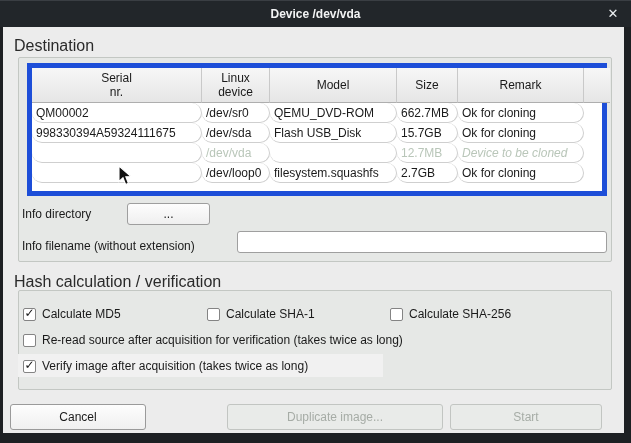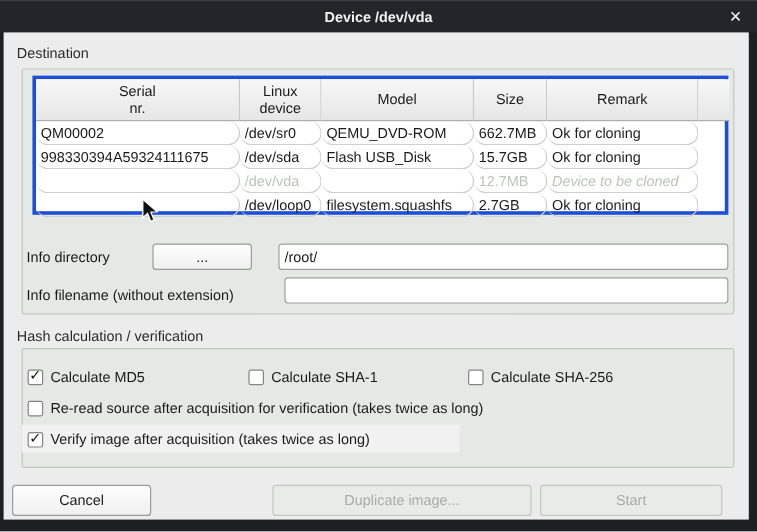--- a/index.html
+++ b/index.html
@@ -9,26 +9,26 @@
   .window { position:relative; width:631px; height:443px; background:#1d2023; }
   .titlebar { position:absolute; left:0; top:0; width:631px; height:27px;
               background:#22262a; border-top:1px solid #3a3e43; }
   .titlebar .title { position:absolute; left:0; right:0; top:6px; text-align:center;
                      color:#f2f3f4; font-weight:bold; font-size:12px; }
   .close-btn { position:absolute; right:10px; top:5px; color:#eceff1; font-size:13px;
                font-weight:bold; width:16px; height:16px; text-align:center; cursor:default; }
 
   .content { position:absolute; left:3px; top:27px; width:621px; height:406px; background:#ececec; }
 
-  .section-label { position:absolute; font-size:12px; color:#2a2a2a; }
+  .section-label { position:absolute; font-size:16px; color:#2a2a2a; }
   .groupbox { position:absolute; background:#e6e8e6; border:1px solid #c3c7c3; border-radius:2px; }
 
   
-  .tbl { position:absolute; left:24px; top:36px; width:580px; height:116px;
-         background:#ffffff; border:3px solid #1d4ed8; }
+  .tbl { position:absolute; left:24px; top:36px; width:580px; height:133px;
+         background:#ffffff; border:5px solid #1d4ed8; }
   .tgrid { display:grid; width:578px; height:131px;
            grid-template-columns:170px 68px 127px 61px 126px 1fr;
            grid-template-rows:35px 20px 20px 20px 20px 1fr; }
   .th { background:linear-gradient(180deg,#f7f7f7,#e6e6e6); border-right:1px solid #c9c9c9;
         border-bottom:1px solid #aeaeae; display:flex; align-items:center; justify-content:center;
         text-align:center; white-space:pre-line; line-height:14px; }
   .th.last { border-right:none; }
   .td { border-right:1px solid #cfcfcf; border-bottom:1px solid #cfcfcf;
         padding-left:4px; display:flex; align-items:center; white-space:nowrap; overflow:hidden;border-radius:10px; }
   .td.fill { border:none; }
@@ -109,21 +109,20 @@
         <div class="td" style="grid-row:5">2.7GB</div>
         <div class="td" style="grid-row:5">Ok for cloning</div>
         <div class="td fill" style="grid-row:5"></div>
 
         <div class="tfill" style="grid-row:6; grid-column:1 / 7;"></div>
       </div>
     </div>
 
     <div class="inline-label" style="left:19px; top:176px;">Info directory</div>
     <div class="btn" style="left:124px; top:176px; width:83px;">...</div>
-    <input class="field" style="left: 229px; top: 176px;" value="/root/">
 
     <div class="inline-label" style="left:19px; top:208px;">Info filename (without extension)</div>
     <input class="field" style="left: 234px; top: 204px; width: 370px;" value="">
 
     <div class="section-label" style="left:11px; top:246px;">Hash calculation / verification</div>
 
     <div class="groupbox" style="left:15px; top:263px; width:594px; height:100px;"></div>
 
     <div class="strip"></div>
 
@@ -151,21 +150,21 @@
         </div>
       <div>Re-read source after acquisition for verification (takes twice as long)</div>
     </div>
     <div class="checkctl" style="left:20px; top:332px;">
       <div class="cbox">
           <span>✓</span>
         </div>
       <div>Verify image after acquisition (takes twice as long)</div>
     </div>
 
-    <div class="footer-btn enabled-btn" style="left:7px; top:377px; width:116px;">Cancel</div>
+    <div class="footer-btn enabled-btn" style="left:7px; top:377px; width:136px;">Cancel</div>
     <div class="footer-btn disabled-btn" style="left:224px; top:377px; width:216px;">Duplicate image...</div>
     <div class="footer-btn disabled-btn" style="left:447px; top:377px; width:152px;">Start</div>
 
     <svg class="cursor" viewBox="0 0 14 22">
       <path d="M1,1 L1,16.5 L5,12.8 L7.6,19.5 L10.4,18.3 L7.8,11.8 L13,11.5 Z" fill="#111111" stroke="#ffffff" stroke-width="1.1"></path>
     </svg>
 
   </div>
 </div>
 

